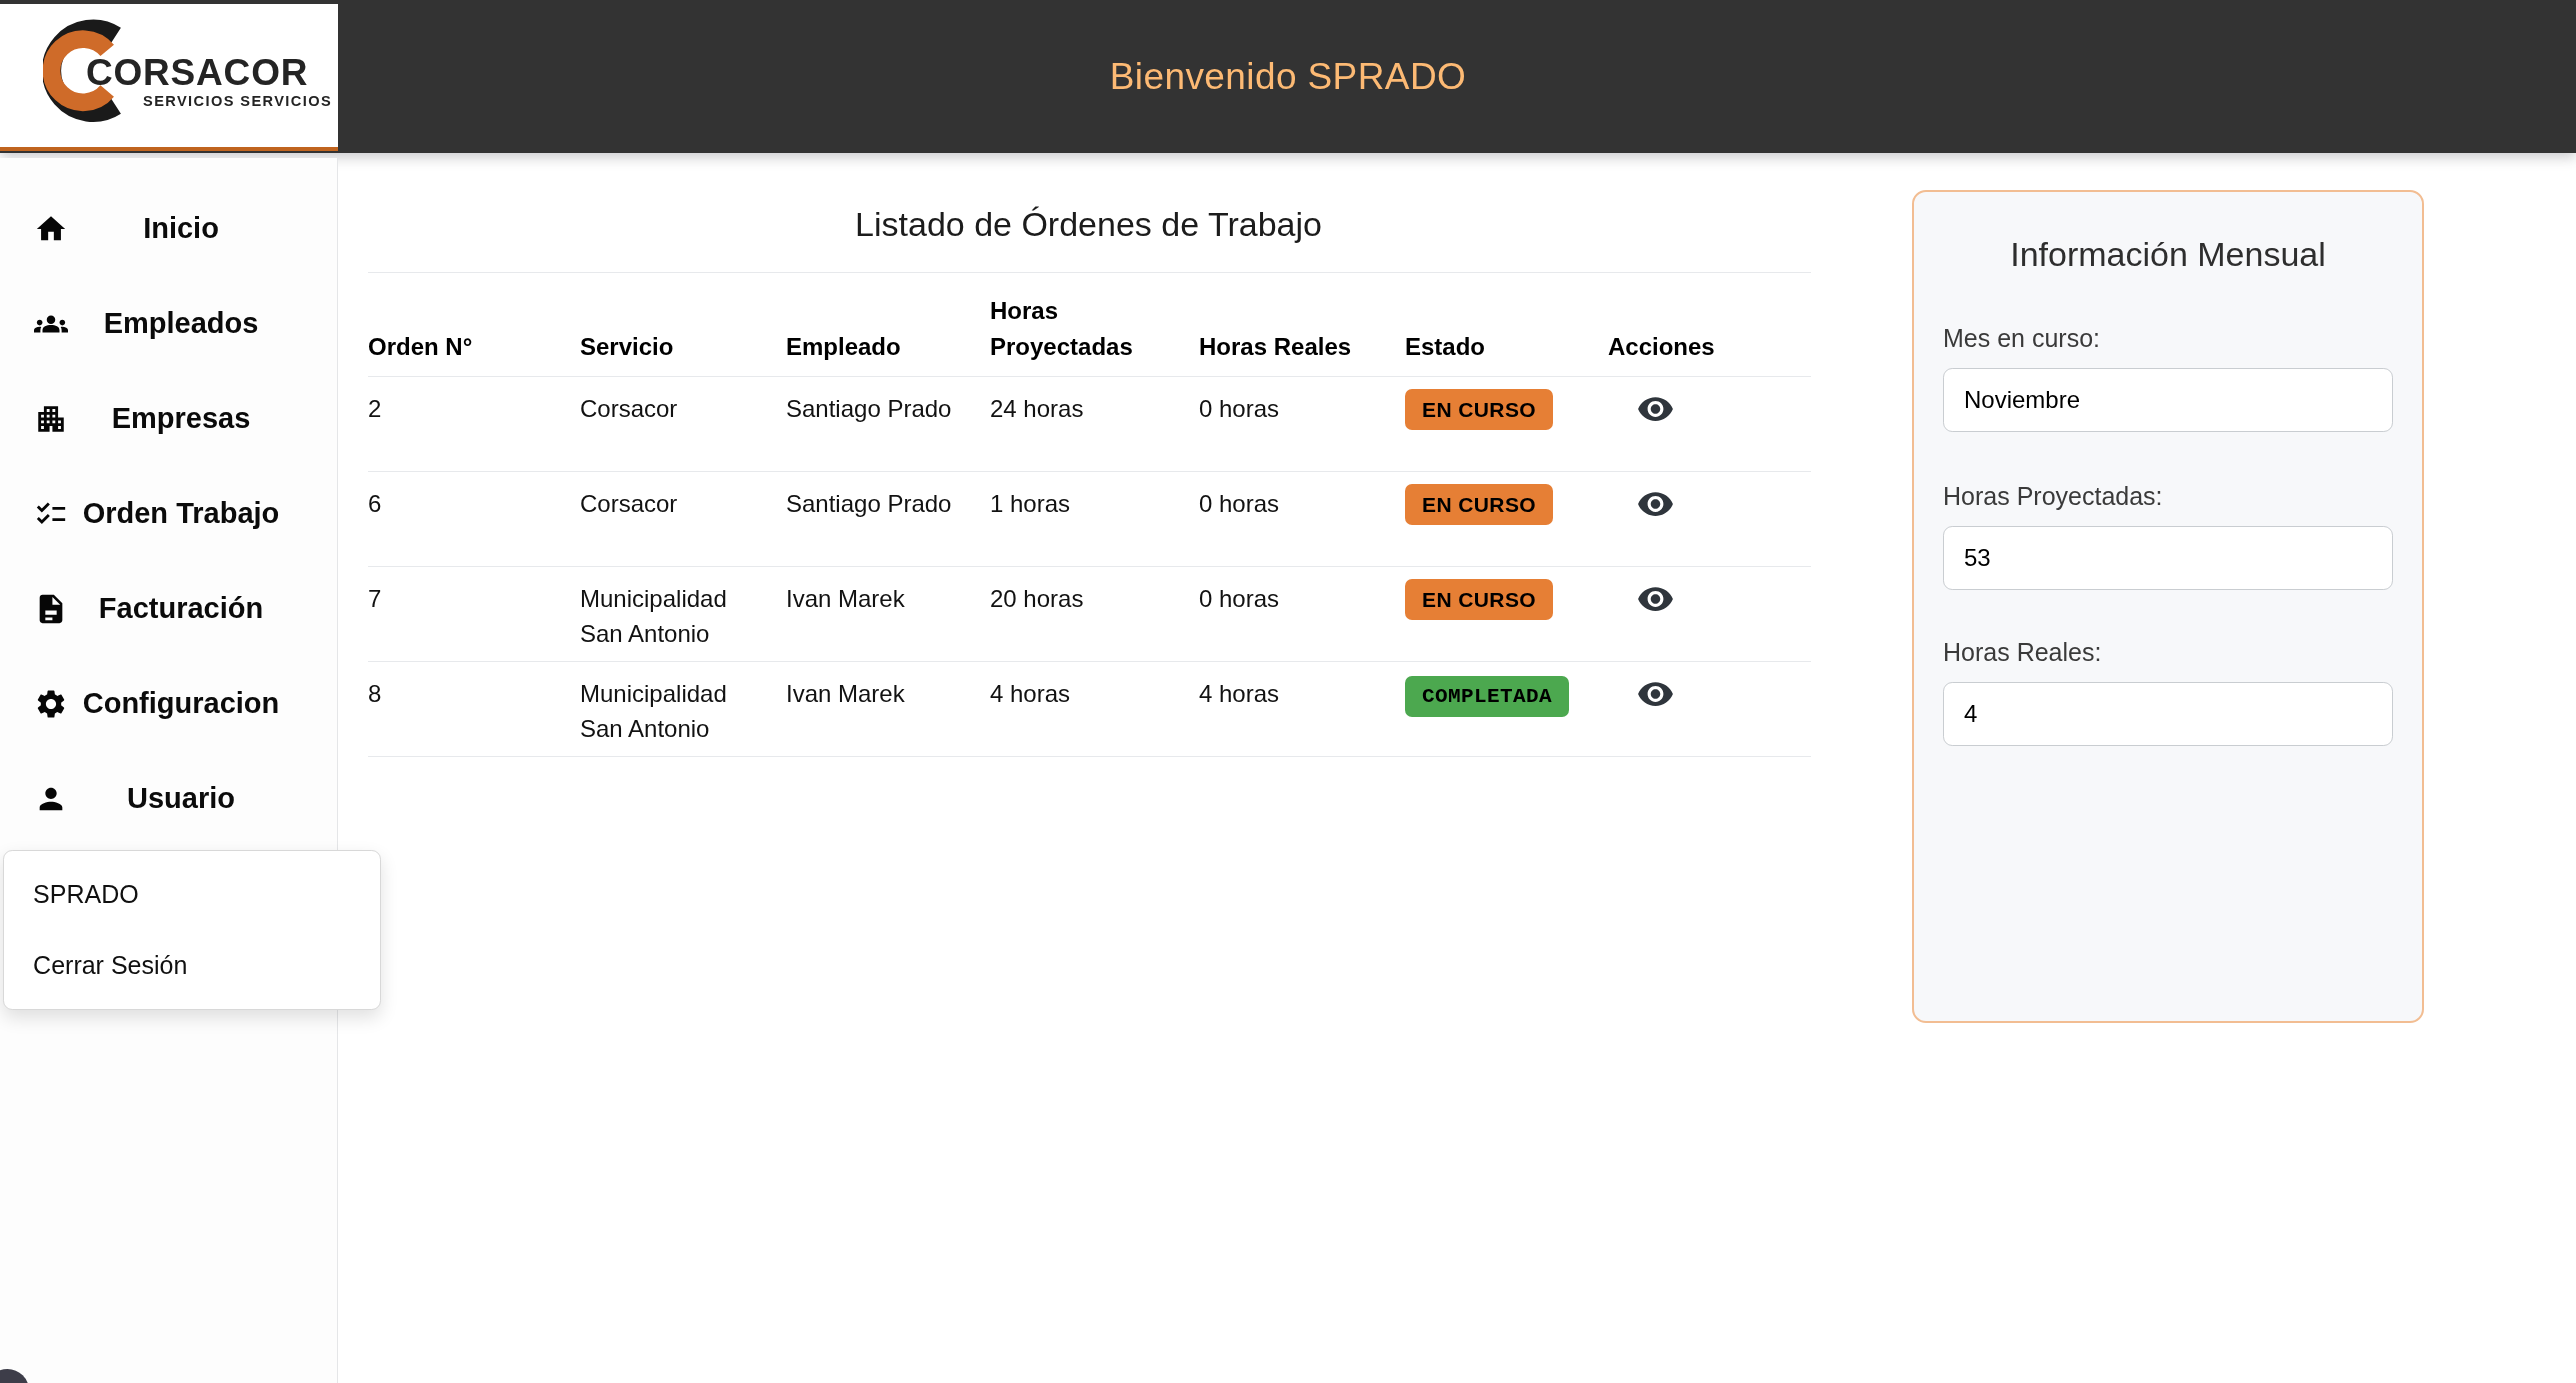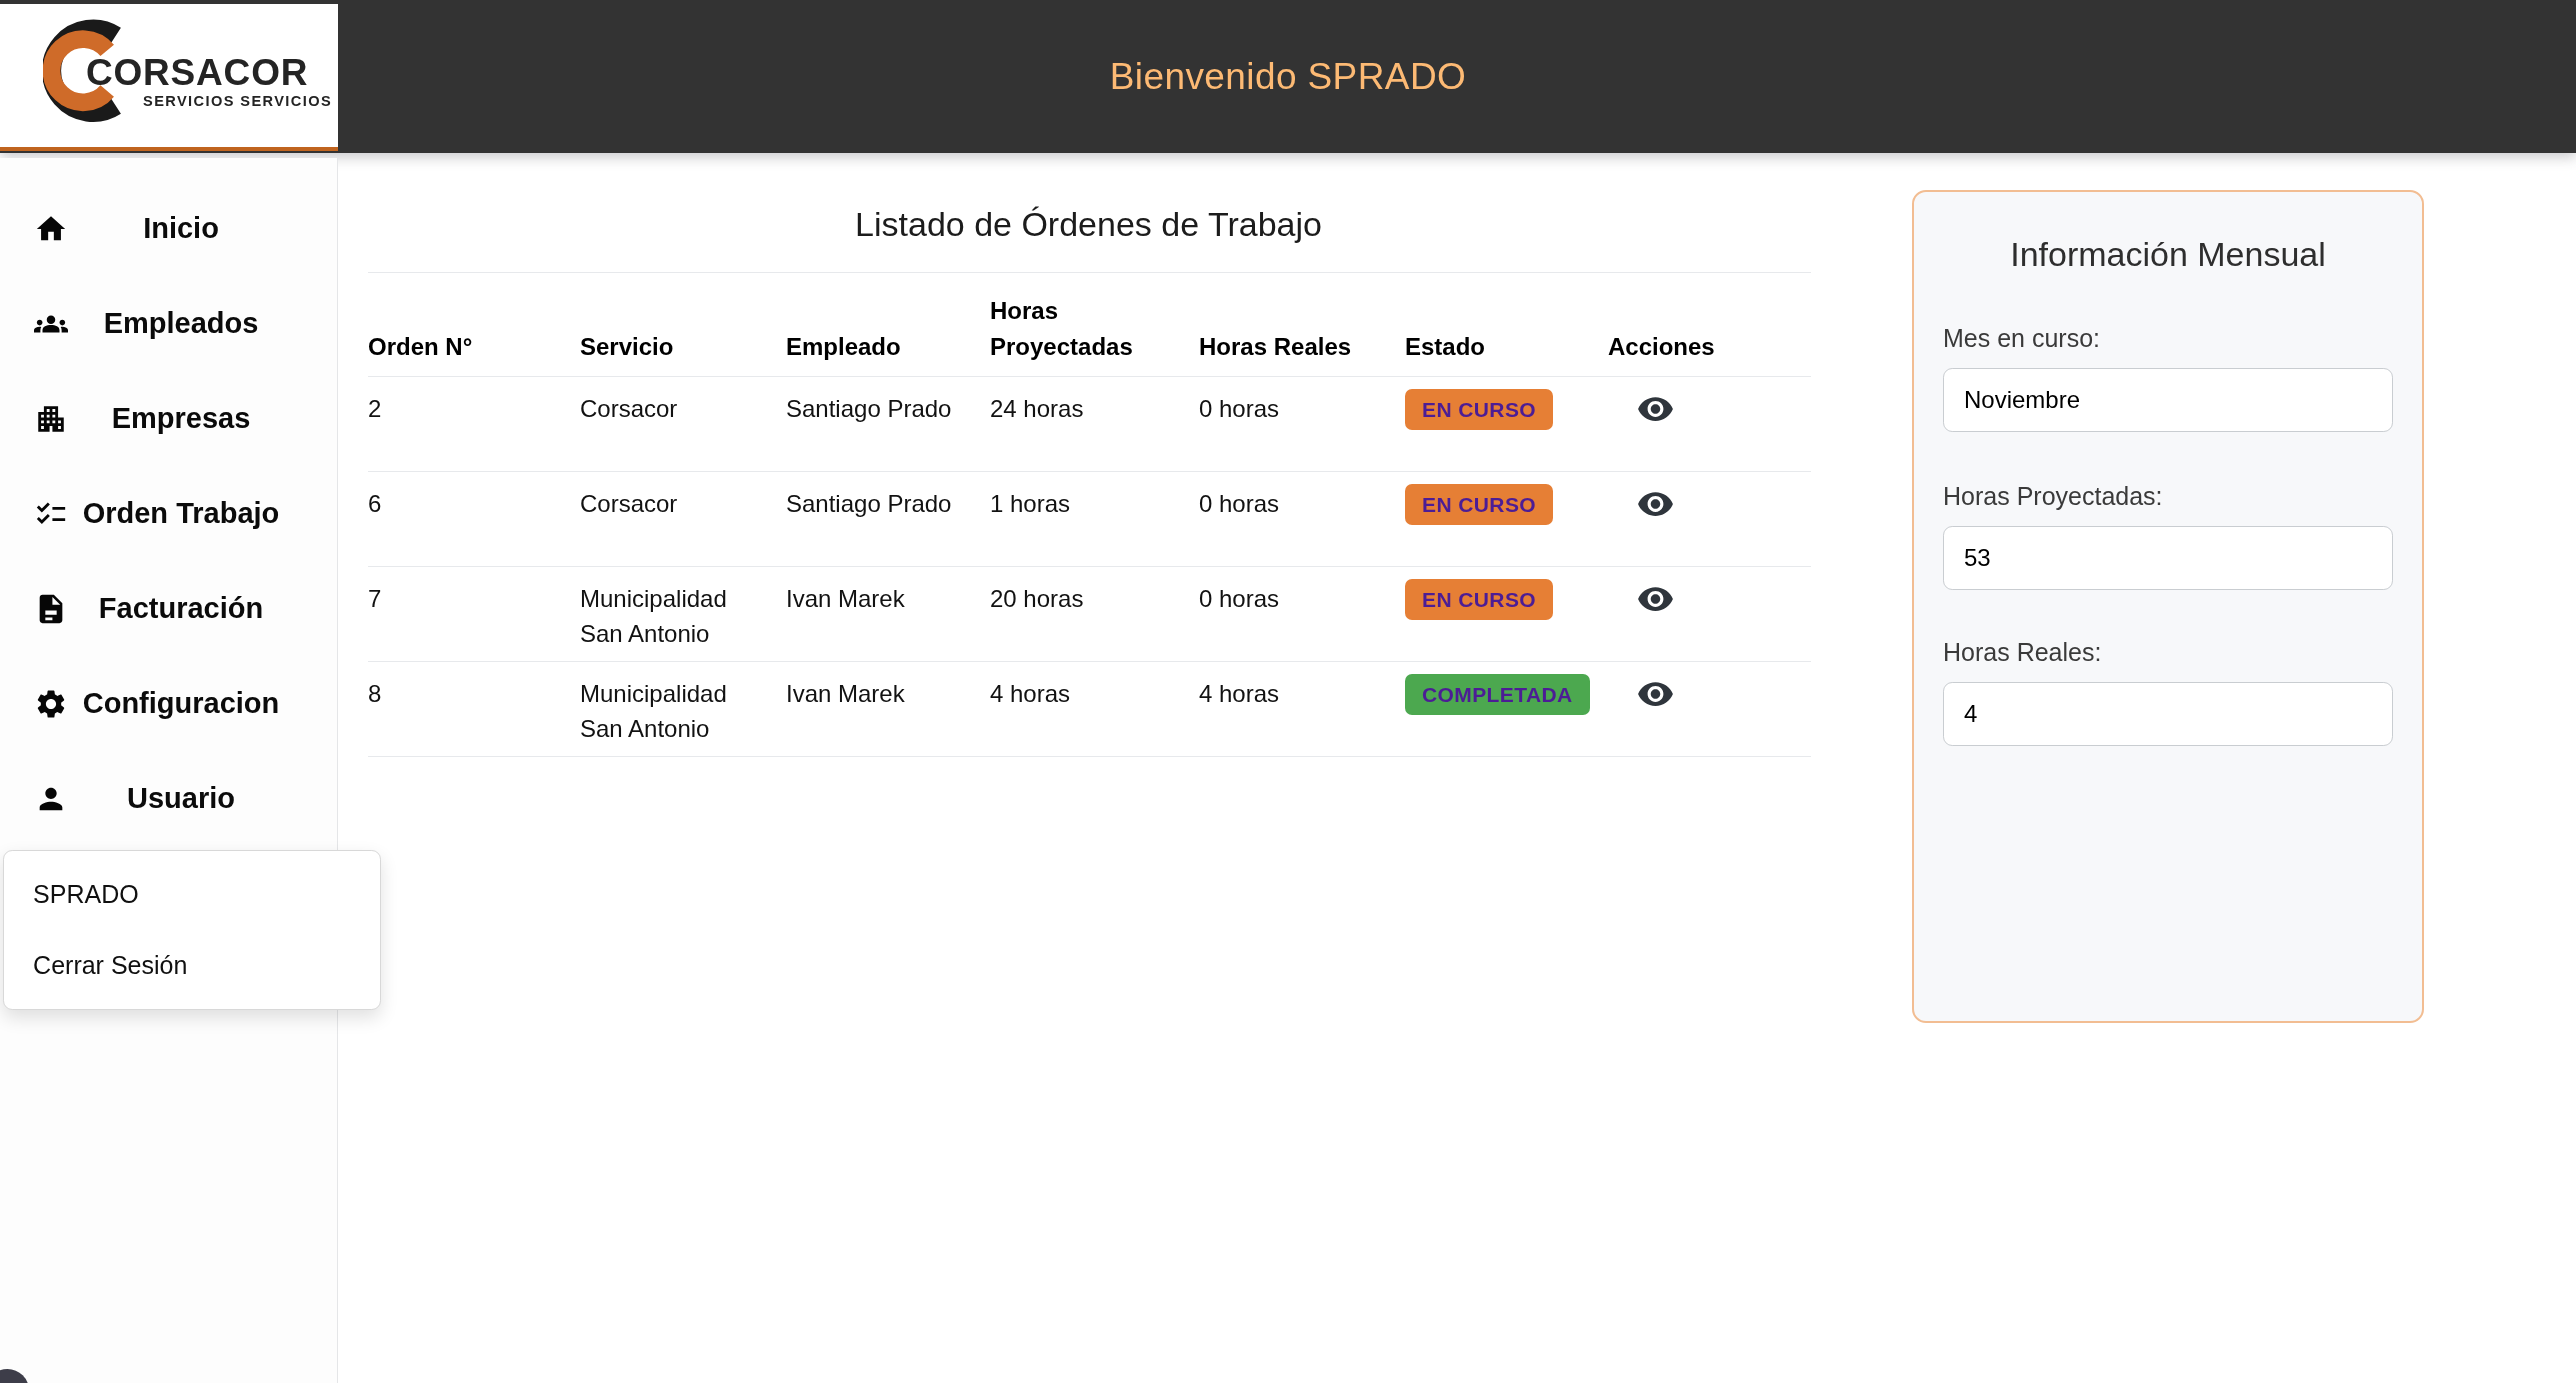--- a/index.html
+++ b/index.html
@@ -50,21 +50,21 @@
   col.c1{width:212px} col.c2{width:206px} col.c3{width:204px}
   col.c4{width:209px} col.c5{width:206px} col.c6{width:203px} col.c7{width:203px}
   th { text-align:left; vertical-align:bottom; font-size:24px; font-weight:700;
        color:#000; line-height:36px; padding:20px 18.4px 10.7px 0;
        border-bottom:1.5px solid #e7e9ec; }
   td { text-align:left; vertical-align:top; font-size:24px; color:#121212;
        line-height:35px; padding:14.6px 18.4px 0 0;
        border-bottom:1.5px solid #e7e9ec; }
   tr.order-row { height:95px; }
   .badge { display:inline-block; height:41px; line-height:41px; padding:0 17px;
-           border-radius:7px; color:#4c1d95; font-size:21px; font-weight:700;
+           border-radius:7px; color:#000000; font-size:21px; font-weight:700;
            letter-spacing:0.4px; margin-top:-3.8px; }
   .eye { display:inline-block; margin-left:21.5px; margin-top:-1.5px; cursor:pointer; }
   .eye svg { width:51px; height:38px; fill:#2f353c; }
 
   
   .panel { position:absolute; left:1912px; top:190px; width:512px; height:833px;
            background:#f7f8fa; border:2.3px solid #f2bd92; border-radius:14px;
            padding:0 29px; }
   .panel-title { margin-top:43px; text-align:center; font-size:34px;
                  font-weight:400; color:#2e2e2e; line-height:38px; }
@@ -250,21 +250,21 @@
       </td>
     </tr>
 
     <tr class="order-row">
       <td>8</td>
       <td>Municipalidad San Antonio</td>
       <td>Ivan Marek</td>
       <td>4 horas</td>
       <td>4 horas</td>
       <td>
-        <span class="badge" style="background: rgb(76, 168, 79);">COMPLETADA</span>
+        <span class="badge" style="background: rgb(76, 168, 79); font-family: Liberation Mono, monospace;">COMPLETADA</span>
       </td>
       <td>
         <span class="eye">
           <svg viewBox="0 0 24 24">
                   <path d="M12 4.5C7 4.5 2.73 7.61 1 12c1.73 4.39 6 7.5 11 7.5s9.27-3.11 11-7.5c-1.73-4.39-6-7.5-11-7.5zM12 17c-2.76 0-5-2.24-5-5s2.24-5 5-5 5 2.24 5 5-2.24 5-5 5zm0-8c-1.66 0-3 1.34-3 3s1.34 3 3 3 3-1.34 3-3-1.34-3-3-3z"></path>
                 </svg>
         </span>
       </td>
     </tr>
   </tbody>

